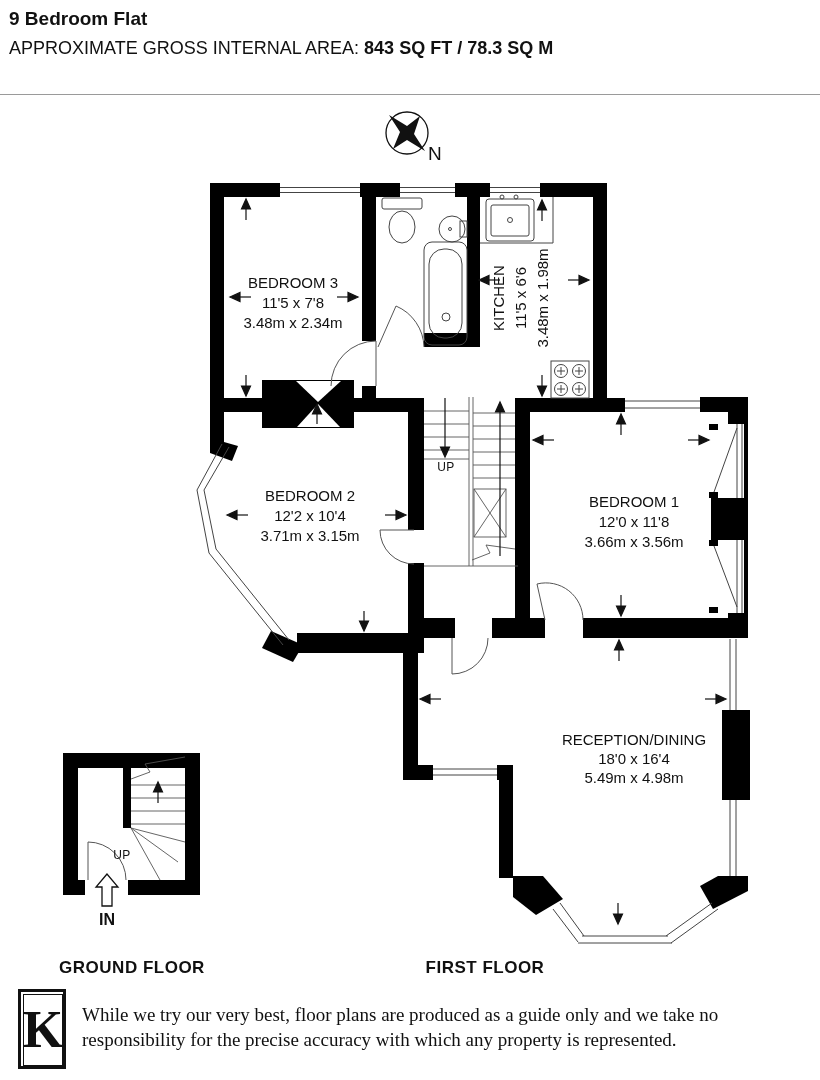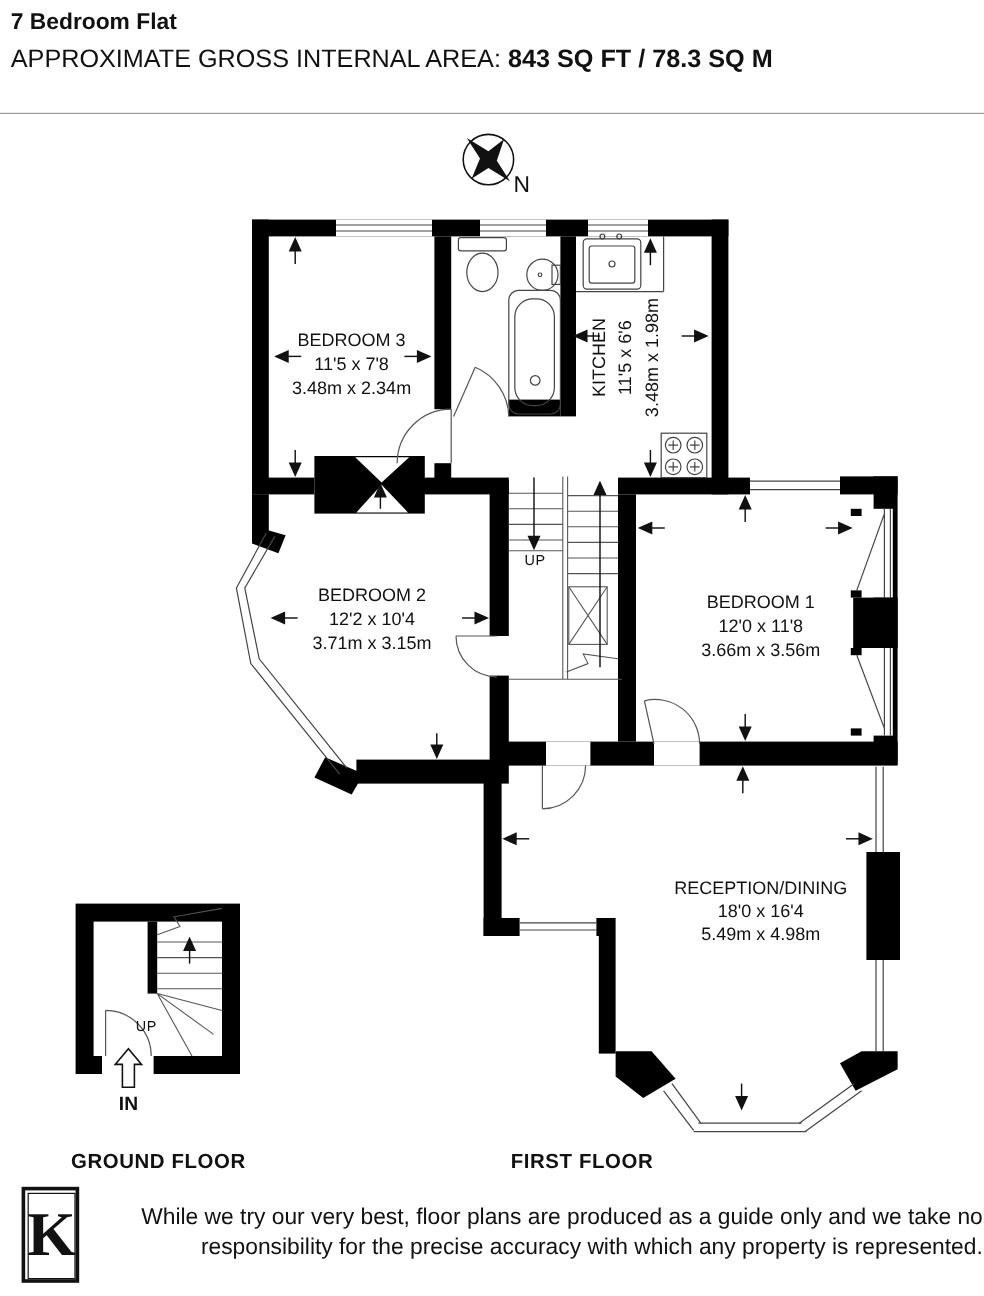--- a/index.html
+++ b/index.html
@@ -1,42 +1,42 @@
 <!DOCTYPE html>
 <html><head>
 <meta charset="utf-8">
 <style>
   html,body{margin:0;padding:0;}
   body{width:820px;height:1080px;background:#fff;position:relative;overflow:hidden;
        font-family:"Liberation Sans",sans-serif;color:#111;}
   .header{position:absolute;top:6px;left:9px;right:9px;}
   .title{font-size:25px;font-weight:bold;margin:0;line-height:1.25;}
   .subtitle{font-size:19px;font-weight:bold;margin:2px 0 0 0;}
-  .arealine{font-size:21px;margin:8px 0 17px 0;}
+  .arealine{font-size:18px;margin:8px 0 17px 0;}
   .arealine .val{font-weight:bold;}
   .rule{position:absolute;top:94px;left:0;width:820px;border-top:1.5px solid #9a9a9a;}
   svg{position:absolute;top:0;left:0;}
   .k-logo{position:absolute;left:18px;top:989px;width:38px;height:70px;border:3px solid #111;
           padding:2px;background:#fff;}
   .k-inner{width:100%;height:100%;border:1.5px solid #111;display:flex;align-items:center;justify-content:center;}
   .k-inner span{font-family:"Liberation Serif",serif;font-weight:bold;font-size:52px;line-height:1;}
-  .disclaimer{position:absolute;left:114px;top:1002px;width:705px;text-align:right;
-              font-size:19px;line-height:1.33;margin:0;}
+  .disclaimer{position:absolute;left:82px;top:1002px;width:705px;text-align:left;
+              font-size:19px;line-height:1.33;margin:0;font-family:Liberation Serif, serif;}
   text{font-family:"Liberation Sans",sans-serif;fill:#111;}
   .roomname,.roomdim{font-size:15px;}
   .floorcap{font-size:17px;font-weight:bold;letter-spacing:0.5px;}
   .small-up{font-size:12px;letter-spacing:0.5px;}
   .in-label{font-size:16px;font-weight:600;}
   .n-label{font-size:19px;}
 </style>
 </head>
 <body>
 
 <div class="header">
-  <h2 class="subtitle">7 Bedroom Flat</h2>
+  <h2 class="subtitle">9 Bedroom Flat</h2>
   <p class="arealine">
     <span>APPROXIMATE GROSS INTERNAL AREA:</span>
     <span class="val">843 SQ FT / 78.3 SQ M</span>
   </p>
 </div>
 <div class="rule"></div>
 
 <svg width="820" height="1080" viewBox="0 0 820 1080">
 
   <g>

